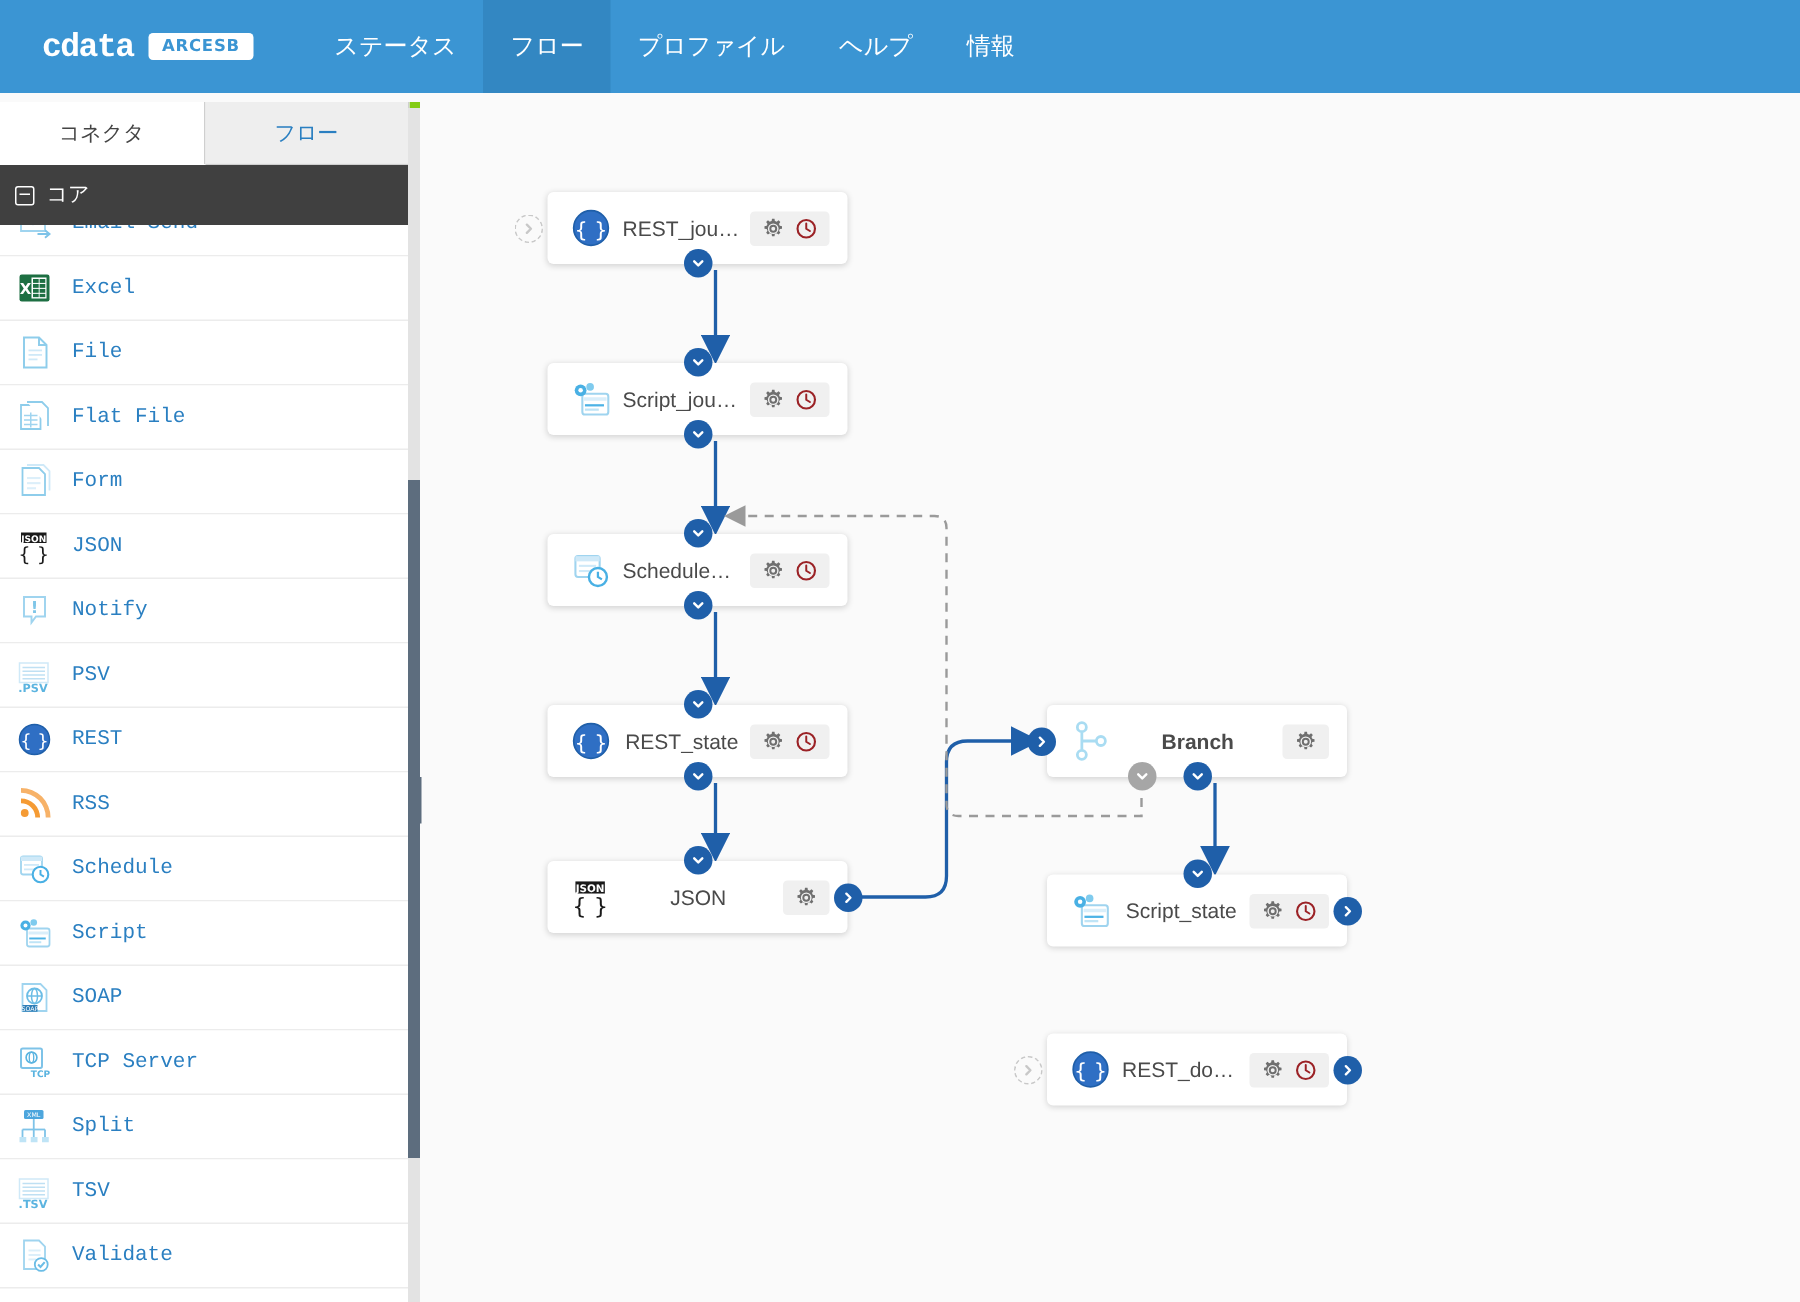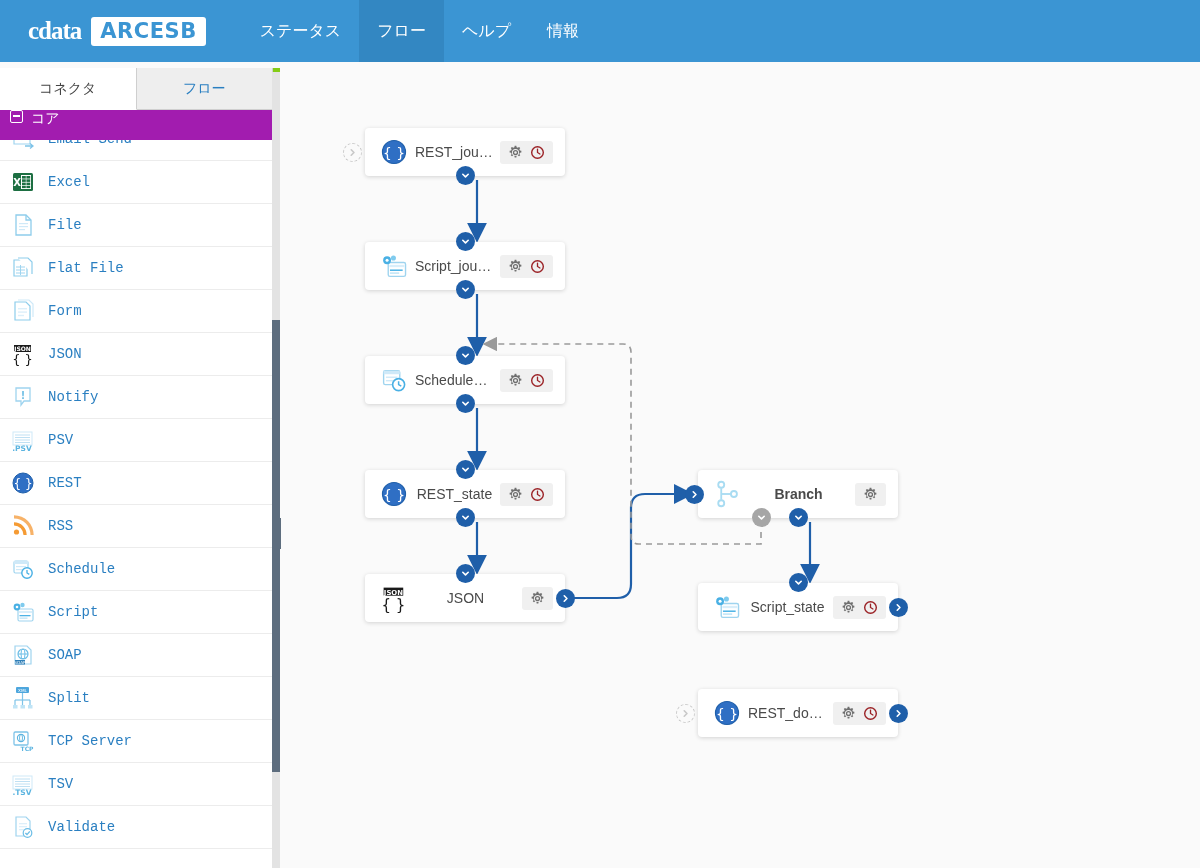--- a/index.html
+++ b/index.html
@@ -10,25 +10,25 @@
   }
   body { position: relative; }
 
   
   .topnav {
     position: absolute; top: 0; left: 0; width: 1200px; height: 62px;
     background: #3b95d3; display: flex; align-items: stretch;
   }
   .brand { display: flex; align-items: center; padding: 0 0 0 28px; gap: 10px; }
   .brand-cdata {
-    color: #ffffff; font-size: 25px; font-weight: bold; letter-spacing: -1px;
-    font-family: Liberation Serif, serif;
+    color: #ffffff; font-size: 22px; font-weight: bold; letter-spacing: -1px;
+    font-family: Liberation Mono, monospace;
   }
   .brand-product {
-    background: #ffffff; color: #3b95d3; font-size: 21px; font-weight: bold;
+    background: #ffffff; color: #3b95d3; font-size: 11px; font-weight: bold;
     padding: 2px 9px 3px 9px; border-radius: 3px; letter-spacing: 0.5px;
     font-family: "DejaVu Sans", sans-serif;
   }
   .navitems { display: flex; align-items: stretch; margin-left: 36px; }
   .navitem {
     display: flex; align-items: center; padding: 0 18px;
     color: #ffffff; font-size: 16px; cursor: pointer; white-space: nowrap;
   }
   .navitem.active { background: #3387c2; }
 
@@ -39,22 +39,22 @@
   }
   .tabs { display: flex; height: 42px; border-bottom: 1px solid #cfcfcf; }
   .tab {
     flex: 1; display: flex; align-items: center; justify-content: center;
     font-size: 14px; cursor: pointer; background: #eeeeee;
     border-right: 1px solid #cfcfcf; color: #2a7fc1;
   }
   .tab.active { background: #ffffff; color: #444444; border-bottom: 1px solid #ffffff; margin-bottom: -1px; }
 
   .group-header {
-    height: 30px; background: #a21caf; color: #ffffff; font-size: 14px;
-    display: flex; gap: 8px; padding: 0 10px; cursor: pointer;
+    height: 40px; background: #404040; color: #ffffff; font-size: 14px;
+    display: flex; align-items: center; gap: 8px; padding: 0 10px; cursor: pointer;
   }
   .boxicon {
     width: 13px; height: 13px; border: 1.5px solid #ffffff; border-radius: 2px;
     position: relative; flex: none;
   }
   .boxicon::before {
     content: ""; position: absolute; left: 2px; right: 2px; top: 4.2px;
     height: 1.5px; background: #ffffff;
   }
   .boxicon.plus::after {
@@ -132,20 +132,21 @@
 <body>
 
 <div class="topnav">
   <div class="brand">
     <span class="brand-cdata">cdata</span>
     <span class="brand-product">ARCESB</span>
   </div>
   <div class="navitems">
     <div class="navitem">ステータス</div>
     <div class="navitem active">フロー</div>
+    <div class="navitem">プロファイル</div>
     <div class="navitem">ヘルプ</div>
     <div class="navitem">情報</div>
   </div>
 </div>
 
 <div class="sidebar">
   <div class="tabs">
     <div class="tab active">コネクタ</div>
     <div class="tab">フロー</div>
   </div>
@@ -293,45 +294,45 @@
               <circle cx="13" cy="12" r="5" fill="#fff" stroke="#6bbde6" stroke-width="1.2"></circle>
               <ellipse cx="13" cy="12" rx="2" ry="5" fill="none" stroke="#6bbde6" stroke-width="1"></ellipse>
               <line x1="8" y1="12" x2="18" y2="12" stroke="#6bbde6" stroke-width="1"></line>
               <rect x="5" y="18" width="10" height="4.5" fill="#2f7fb8"></rect>
               <text x="10" y="21.8" font-size="4.2" fill="#fff" text-anchor="middle" font-family="DejaVu Sans">SOAP</text>
             </svg></span>
           <span class="conn-label">SOAP</span>
         </div>
         <div class="conn-item">
           <span class="ic"><svg width="26" height="26" viewBox="0 0 26 26">
+              <rect x="4" y="4" width="14" height="13" rx="1.2" fill="#fff" stroke="#7ec3e8" stroke-width="1.3"></rect>
+              <circle cx="11" cy="10" r="3.6" fill="#fff" stroke="#5bb4e0" stroke-width="1.1"></circle>
+              <ellipse cx="11" cy="10" rx="1.5" ry="3.6" fill="none" stroke="#5bb4e0" stroke-width="0.9"></ellipse>
+              <text x="17" y="23" font-size="6" fill="#5bb4e0" text-anchor="middle" font-family="DejaVu Sans" font-weight="bold">TCP</text>
+            </svg></span>
+          <span class="conn-label">TCP Server</span>
+        </div>
+        <div class="conn-item">
+          <span class="ic"><svg width="26" height="26" viewBox="0 0 26 26">
               <rect x="6" y="2" width="13" height="6" rx="1" fill="#4da6dd"></rect>
               <text x="12.5" y="6.8" font-size="4.2" fill="#fff" text-anchor="middle" font-family="DejaVu Sans">XML</text>
               <line x1="12.5" y1="8" x2="12.5" y2="15" stroke="#7ec3e8" stroke-width="1.2"></line>
               <line x1="5" y1="15" x2="20" y2="15" stroke="#7ec3e8" stroke-width="1.2"></line>
               <g stroke="#7ec3e8" stroke-width="1.2">
                 <line x1="5" y1="15" x2="5" y2="20"></line>
                 <line x1="12.5" y1="15" x2="12.5" y2="20"></line>
                 <line x1="20" y1="15" x2="20" y2="20"></line>
               </g>
               <g fill="#bfe4f6">
                 <rect x="3" y="20" width="4.5" height="3.5"></rect>
                 <rect x="10.5" y="20" width="4.5" height="3.5"></rect>
                 <rect x="18" y="20" width="4.5" height="3.5"></rect>
               </g>
             </svg></span>
           <span class="conn-label">Split</span>
-        </div>
-        <div class="conn-item">
-          <span class="ic"><svg width="26" height="26" viewBox="0 0 26 26">
-              <rect x="4" y="4" width="14" height="13" rx="1.2" fill="#fff" stroke="#7ec3e8" stroke-width="1.3"></rect>
-              <circle cx="11" cy="10" r="3.6" fill="#fff" stroke="#5bb4e0" stroke-width="1.1"></circle>
-              <ellipse cx="11" cy="10" rx="1.5" ry="3.6" fill="none" stroke="#5bb4e0" stroke-width="0.9"></ellipse>
-              <text x="17" y="23" font-size="6" fill="#5bb4e0" text-anchor="middle" font-family="DejaVu Sans" font-weight="bold">TCP</text>
-            </svg></span>
-          <span class="conn-label">TCP Server</span>
         </div>
         <div class="conn-item">
           <span class="ic"><svg width="26" height="26" viewBox="0 0 26 26">
               <rect x="3" y="5" width="19" height="13" fill="#fff" stroke="#cfe9f8" stroke-width="1"></rect>
               <g stroke="#bfe0f3" stroke-width="1">
                 <line x1="5" y1="8" x2="20" y2="8"></line>
                 <line x1="5" y1="10.5" x2="20" y2="10.5"></line>
                 <line x1="5" y1="13" x2="20" y2="13"></line>
                 <line x1="5" y1="15.5" x2="20" y2="15.5"></line>
               </g>

